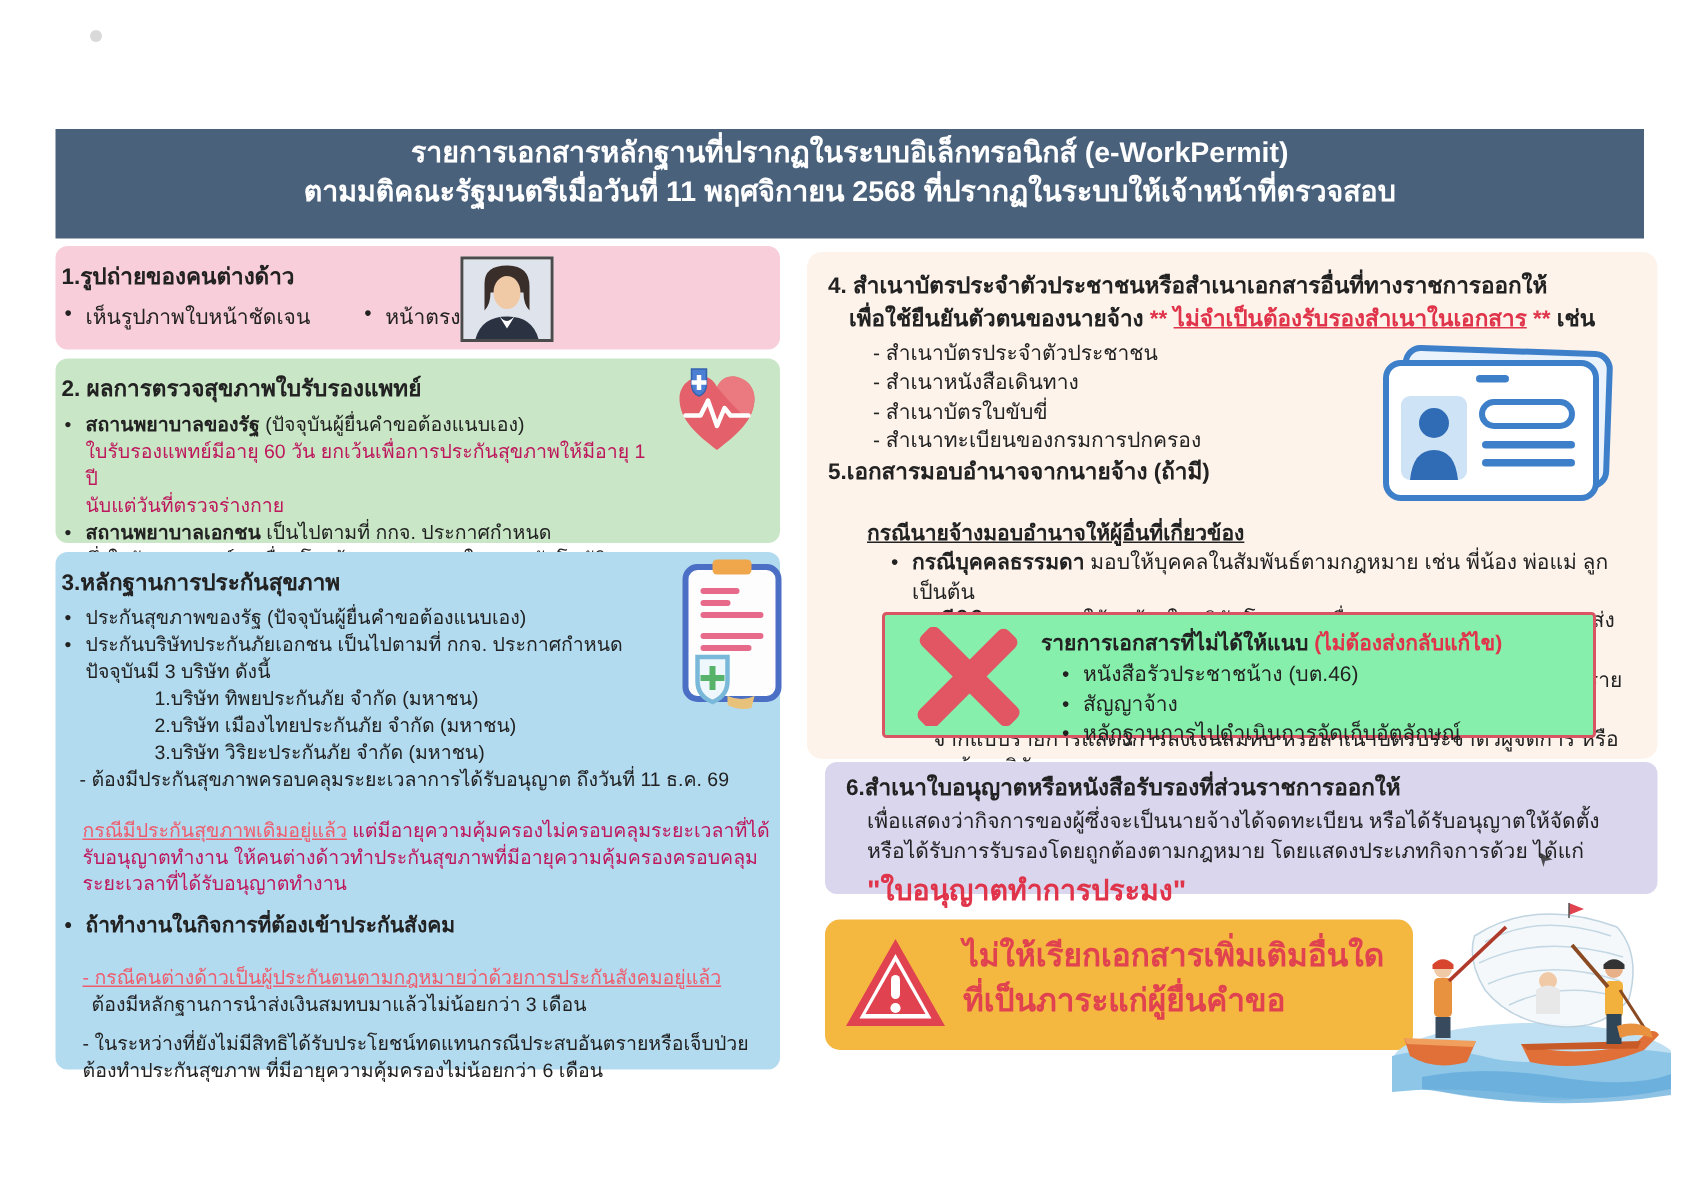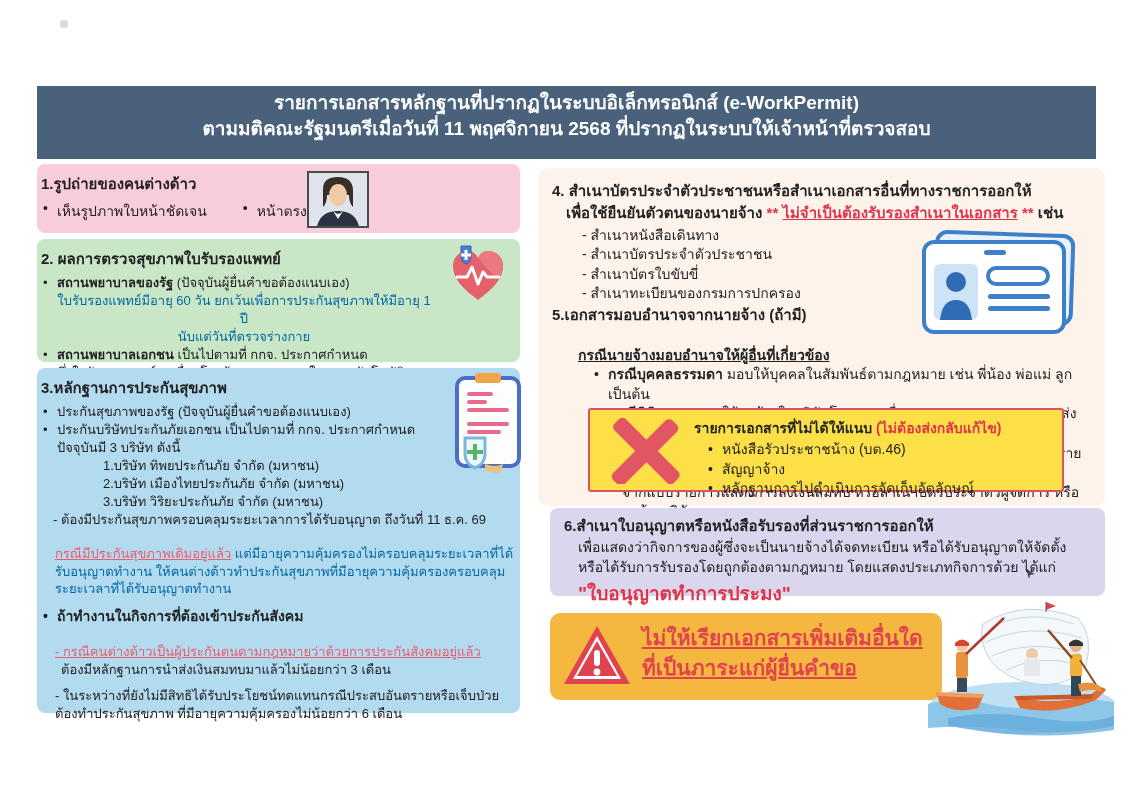--- a/index.html
+++ b/index.html
@@ -13,21 +13,21 @@
   
   .header { position:absolute; left:37px; top:86px; width:1059px; height:73px;
             background:#4a617c; color:#fff; text-align:center; padding-top:4px;
             font-weight:bold; font-size:19px; line-height:26px; }
 
   
   .box { position:absolute; border-radius:8px; padding:8px 4px; }
   .box-title { font-weight:bold; font-size:15px; margin-bottom:3px; }
   .t13 { font-size:13px; line-height:1.38; }
   .t14 { font-size:14px; line-height:1.4; }
-  .red  { color:#0369a1;text-align:center; }
+  .red  { color:#be185d; }
   .red2 { color:#e0344a; }
   .redu { color:#e0344a; text-decoration:underline; }
   .redu-soft { color:#ee5d6d; text-decoration:underline; }
   .blku { text-decoration:underline; font-weight:bold;margin-top:20px; }
   .b { font-weight:bold; }
 
   .bullet { position:relative; padding-left:16px; }
   .bullet::before { content:"•"; position:absolute; left:2px; top:0; }
   .bullet-b { font-weight:bold; }
 
@@ -53,35 +53,35 @@
   .cream { position:absolute; left:538px; top:168px; width:567px; height:338px;
            background:#fdf3eb; border-radius:10px; padding:12px 14px; }
   .sec-title { font-weight:bold; font-size:15px; line-height:1.45; }
   .sec4-items { margin-left:30px; margin-top:2px; }
   .idcard-ic { position:absolute; left:380px; top:62px; }
   .sec5-sub { margin-left:26px; }
   .sec5-bullets { margin-left:40px; }
   .wrap-indent { padding-left:14px; }
 
   .noattach { position:absolute; left:588px; top:408px; width:476px; height:84px;
-              background:#fde047; border:2px solid #d95563; border-radius:3px; padding:7px 10px 7px 104px; }
+              background:#86efac; border:2px solid #d95563; border-radius:3px; padding:7px 10px 7px 104px; }
   .x-ic { position:absolute; left:18px; top:8px; }
   .noattach-title { font-size:14px; font-weight:bold; }
   .noattach ul { list-style:none; margin-left:12px; margin-top:1px; }
 
   .lavender { position:absolute; left:550px; top:508px; width:555px; height:88px;
               background:#d9d6ee; border-radius:8px; padding:7px 14px; }
   .lav-body { padding-left:14px; font-size:14px; line-height:1.45; }
   .lav-hl { padding-left:14px; font-size:19px; font-weight:bold; color:#e0344a; margin-top:1px; }
   .cursor-mark { position:absolute; right:68px; bottom:12px; opacity:.85; }
 
   .warnbox { position:absolute; left:550px; top:613px; width:392px; height:87px;
              background:#f4b841; border-radius:10px; padding:10px 10px 10px 92px; }
   .tri-ic { position:absolute; left:12px; top:11px; }
-  .warn-text { color:#e0434f; font-weight:bold; font-size:21px; line-height:1.45;text-decoration:underline; }
+  .warn-text { color:#e0434f; font-weight:bold; font-size:21px; line-height:1.45; }
 
   .boats { position:absolute; left:928px; top:596px; }
 </style>
 </head>
 <body>
 
 <div class="page">
 
   <div class="smudge"></div>
 
@@ -178,22 +178,22 @@
   <div class="cream">
     <div class="sec-title">4. สำเนาบัตรประจำตัวประชาชนหรือสำเนาเอกสารอื่นที่ทางราชการออกให้</div>
     <div class="sec-title" style="padding-left:14px;">
       <span>เพื่อใช้ยืนยันตัวตนของนายจ้าง</span>
       <span class="red2">**</span>
       <span class="redu">ไม่จำเป็นต้องรับรองสำเนาในเอกสาร</span>
       <span class="red2">**</span>
       <span>เช่น</span>
     </div>
     <div class="sec4-items t14">
+      <div>- สำเนาบัตรประจำตัวประชาชน</div>
       <div>- สำเนาหนังสือเดินทาง</div>
-      <div>- สำเนาบัตรประจำตัวประชาชน</div>
       <div>- สำเนาบัตรใบขับขี่</div>
       <div>- สำเนาทะเบียนของกรมการปกครอง</div>
     </div>
 
     <div class="sec-title">5.เอกสารมอบอำนาจจากนายจ้าง (ถ้ามี)</div>
     <div class="sec5-sub blku t14">กรณีนายจ้างมอบอำนาจให้ผู้อื่นที่เกี่ยวข้อง</div>
     <div class="sec5-bullets t14">
       <div class="bullet">
         <span class="b">กรณีบุคคลธรรมดา</span><span> มอบให้บุคคลในสัมพันธ์ตามกฎหมาย เช่น พี่น้อง พ่อแม่ ลูก เป็นต้น</span>
       </div>

